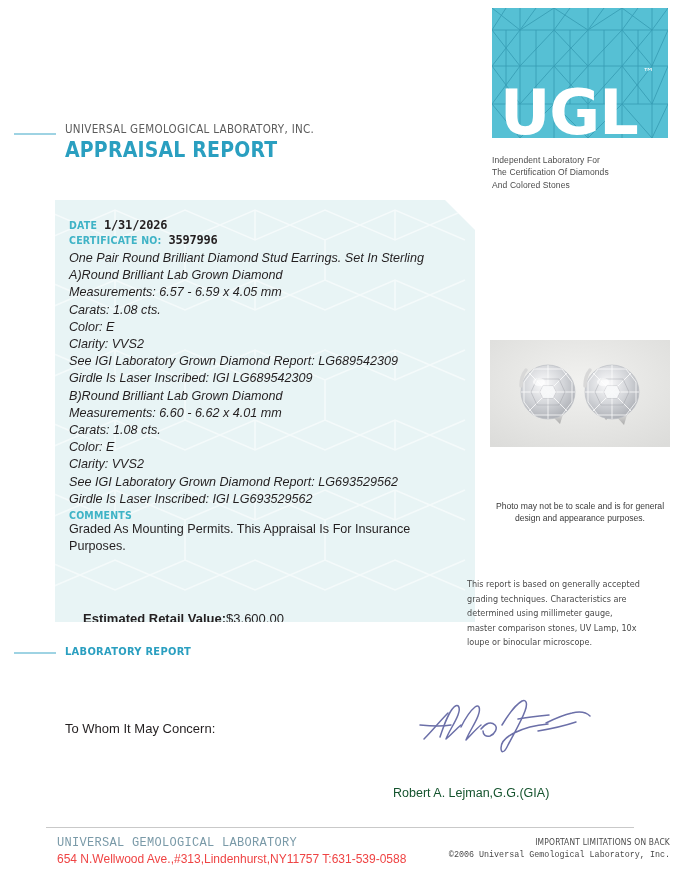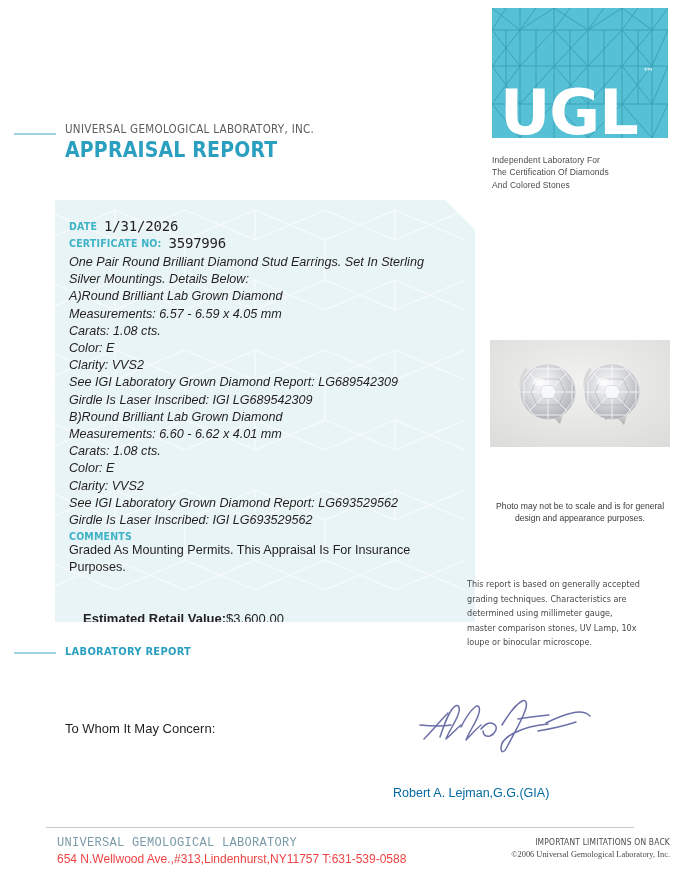--- a/index.html
+++ b/index.html
@@ -60,21 +60,21 @@
   #details-panel svg.watermark { position:absolute; inset:0; width:100%; height:100%; opacity:.55; }
   #details-inner { position:relative; padding:18px 14px 0 14px; }
 
   .kv-row { display:flex; align-items:center; gap:7px; margin-bottom:1px; }
   .kv-label {
     font-family:"DejaVu Sans Condensed","DejaVu Sans",sans-serif;
     font-weight:bold; font-size:10.5px; color:#3fb3c6; letter-spacing:.2px;
   }
   .kv-value {
     font-family:"DejaVu Sans Mono","Liberation Mono",monospace;
-    font-weight:normal; font-size:14px; color:#231f20; letter-spacing:-.2px;
+    font-weight:bold; font-size:12px; color:#231f20; letter-spacing:-.2px;
   }
   #spec-lines { margin-top:3px;font-style:italic; }
   .spec-line { font-size:12.6px; line-height:17.2px; color:#231f20; }
 
   #comments-label {
     font-family:"DejaVu Sans Condensed","DejaVu Sans",sans-serif;
     font-weight:bold; font-size:10.5px; color:#3fb3c6;
     letter-spacing:.2px; margin-top:1px;
   }
   .comment-line { font-size:12.6px; line-height:17.2px; color:#231f20; }
@@ -109,41 +109,41 @@
   #lab-title {
     position:absolute; left:65px; top:645px;
     font-family:"DejaVu Sans Condensed","DejaVu Sans",sans-serif;
     font-weight:bold; font-size:11px; color:#2a9fc0; letter-spacing:.3px;
   }
   #salutation { position:absolute; left:65px; top:721px; font-size:13px; color:#231f20; }
   #signature { position:absolute; left:418px; top:695px; width:180px; height:60px; }
   #signature svg { width:100%; height:100%; overflow:visible; }
   #signer-name {
     position:absolute; left:393px; top:786px;
-    font-size:12.5px; color:#0369a1;
+    font-size:12.5px; color:#14532d;
   }
 
   
   #footer-rule {
     position:absolute; left:46px; top:827px; width:588px; height:1px;
     background:#c9c9c9;
   }
   #footer-left { position:absolute; left:57px; top:836px; }
   #footer-company {
     font-family:Liberation Mono, monospace;
     font-size:12px; color:#7a9aa8; letter-spacing:.3px;
   }
   #footer-address { font-size:12px; color:#ef4444; margin-top:2px; }
   #footer-right { position:absolute; right:10px; top:837px; text-align:right; }
   #footer-limits {
     font-family:"DejaVu Sans Condensed","DejaVu Sans",sans-serif;
     font-size:8.4px; color:#4a4a4a; letter-spacing:.2px;
   }
   #footer-copyright {
-    font-family:Liberation Serif, serif;
+    font-family:Liberation Mono, monospace;
     font-size:8.4px; color:#4a4a4a; margin-top:3px;
   }
 </style>
 </head>
 <body>
 
 <div id="logo-block">
   <div id="logo-mark">
     <svg class="facets" viewBox="0 0 176 130" preserveAspectRatio="none">
       <g stroke="#2f93ac" stroke-width="0.9" fill="none" opacity="0.75">
@@ -205,21 +205,20 @@
       <span class="kv-label">DATE</span>
       <span class="kv-value">1/31/2026</span>
     </div>
     <div class="kv-row">
       <span class="kv-label">CERTIFICATE NO:</span>
       <span class="kv-value">3597996</span>
     </div>
 
     <div id="spec-lines">
       <div class="spec-line">One Pair Round Brilliant Diamond Stud Earrings. Set In Sterling</div>
-      <div class="spec-line">Silver Mountings. Details Below:</div>
       <div class="spec-line">A)Round Brilliant Lab Grown Diamond</div>
       <div class="spec-line">Measurements: 6.57 - 6.59 x 4.05 mm</div>
       <div class="spec-line">Carats: 1.08 cts.</div>
       <div class="spec-line">Color: E</div>
       <div class="spec-line">Clarity: VVS2</div>
       <div class="spec-line">See IGI Laboratory Grown Diamond Report: LG689542309</div>
       <div class="spec-line">Girdle Is Laser Inscribed: IGI LG689542309</div>
       <div class="spec-line">B)Round Brilliant Lab Grown Diamond</div>
       <div class="spec-line">Measurements: 6.60 - 6.62 x 4.01 mm</div>
       <div class="spec-line">Carats: 1.08 cts.</div>

